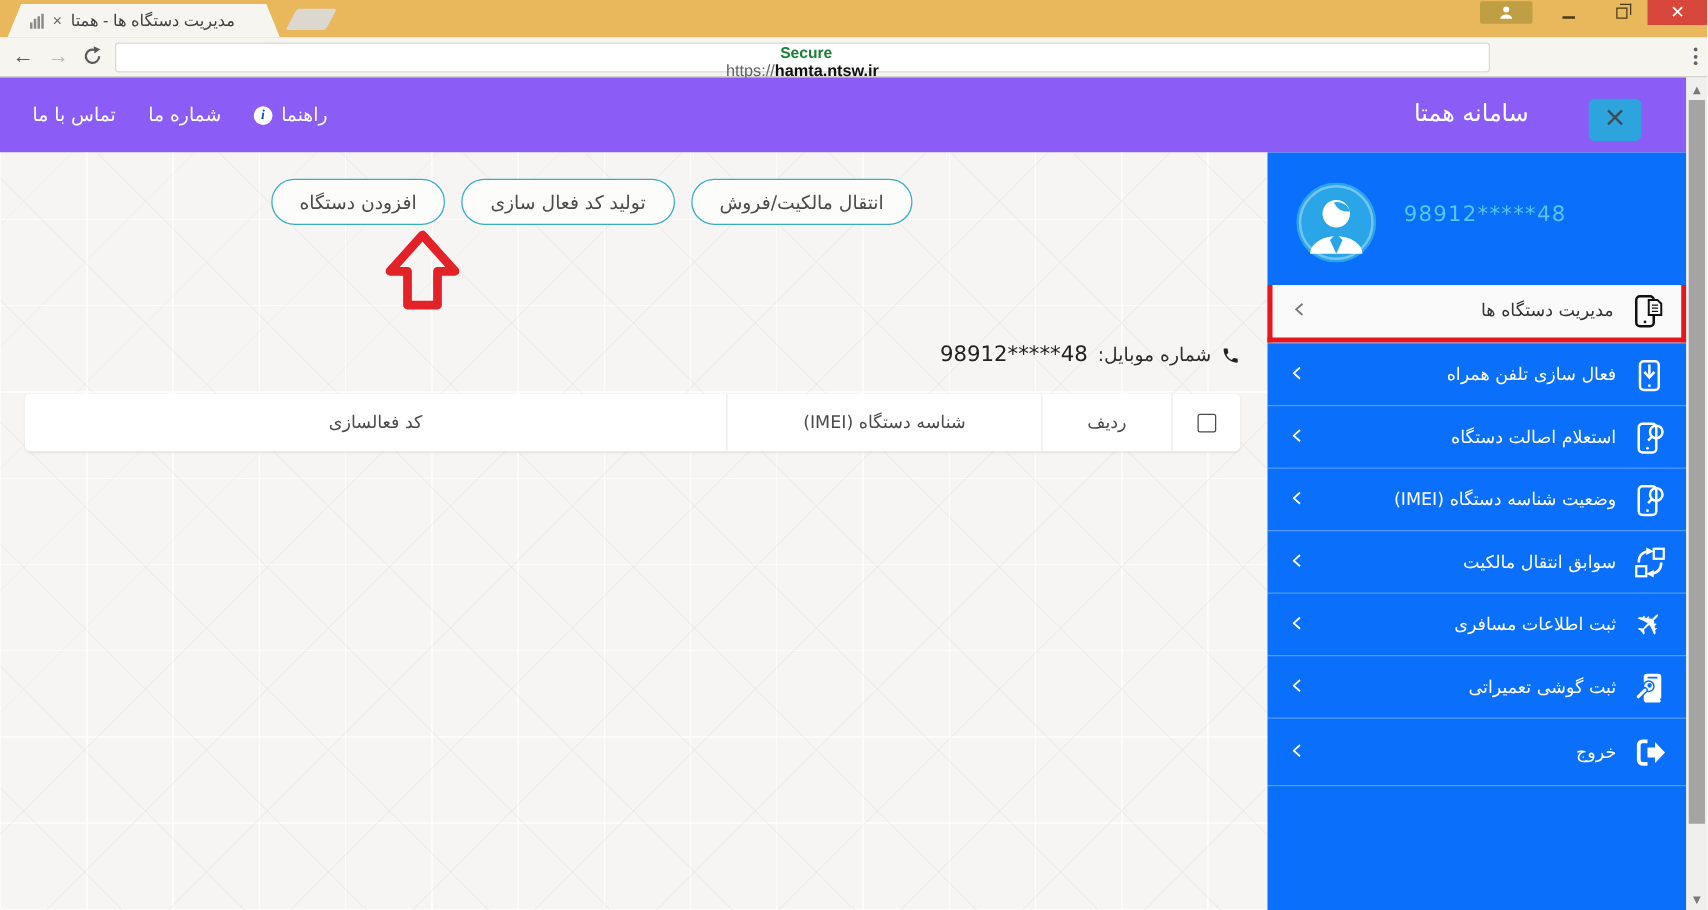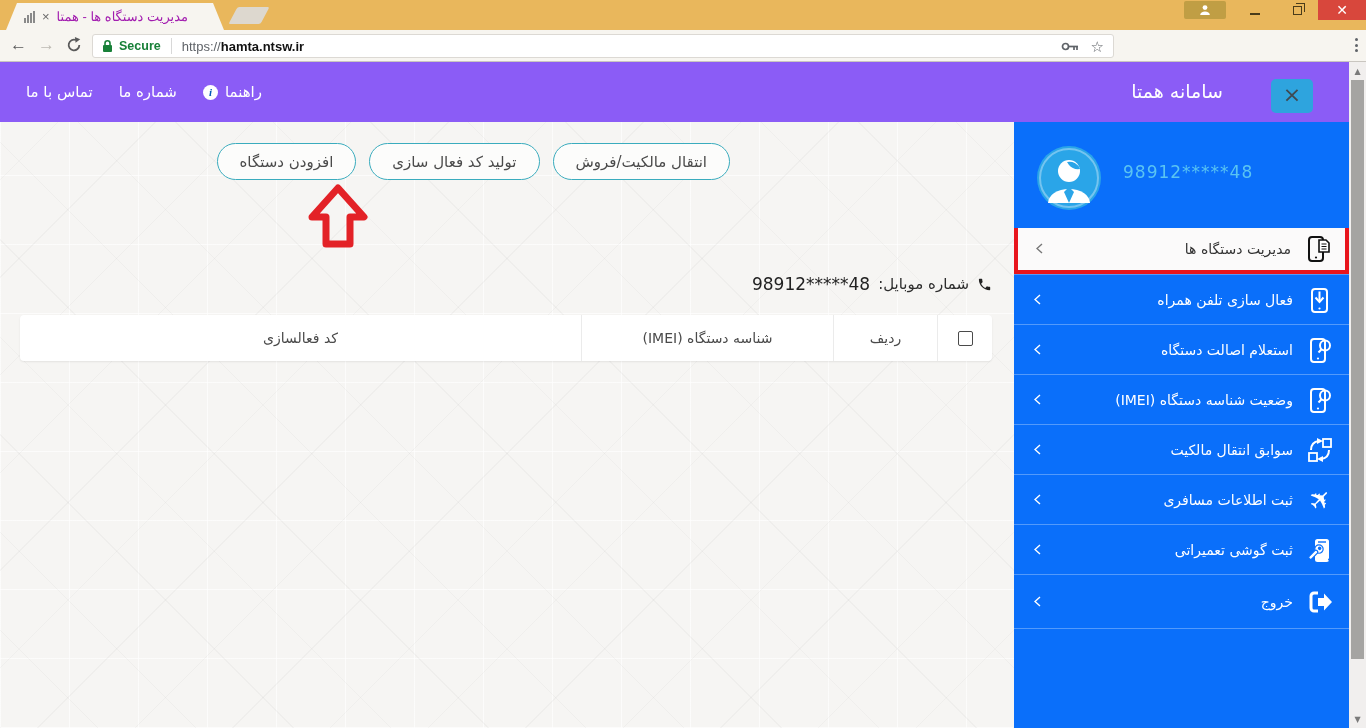--- a/index.html
+++ b/index.html
@@ -7,36 +7,36 @@
   .screen { position:relative; width:1366px; height:728px; overflow:hidden; background:#f6f5f3; }
 
   
   .titlebar { position:absolute; left:0; top:0; width:1366px; height:30px; background:#e9b75c; }
   .tab { position:absolute; left:6px; top:3px; width:218px; height:27px; background:#f7f5f0;
          clip-path:polygon(0 100%, 11px 0, calc(100% - 11px) 0, 100% 100%);
          display:flex; align-items:center; gap:7px; padding:0 18px; font-family:"Liberation Sans",sans-serif; }
   .favicon { display:flex; align-items:flex-end; gap:1px; height:12px; }
   .favicon i { display:block; width:2px; background:#8a8a8a; }
   .tab-close { color:#6a6a6a; font-size:13px; line-height:1; cursor:default; }
-  .tab-title { font-size:13px; color:#a21caf; white-space:nowrap; overflow:hidden; }
+  .tab-title { font-size:13px; color:#404040; white-space:nowrap; overflow:hidden; }
   .newtab { position:absolute; left:233px; top:7px; width:32px; height:17px; background:#ddd8cf;
             transform:skewX(-28deg); border-radius:2px; }
   .winctl { position:absolute; right:0; top:0; height:20px; display:flex; align-items:stretch; }
   .winbtn { width:42px; display:flex; align-items:center; justify-content:center; }
   .profile-btn { background:#c09e44; margin-right:8px; border-radius:2px; height:18px; margin-top:1px; }
   .minimize-glyph { width:10px; height:2px; background:#4a3c1a; margin-top:7px; }
   .restore-glyph { position:relative; width:9px; height:9px; border:1.5px solid #4a3c1a; background:transparent; }
   .restore-glyph::before { content:''; position:absolute; left:2px; top:-4px; width:8px; height:8px;
      border:1.5px solid #4a3c1a; border-left:none; border-bottom:none; }
   .close-btn { width:48px; background:#d8473c; color:#fff; font-size:14px; }
   .toolbar { position:absolute; left:0; top:30px; width:1366px; height:32px; background:#f7f5f0;
              border-bottom:1px solid #c9c6c0; font-family:"Liberation Sans",sans-serif; }
   .navbtn { position:absolute; top:5px; font-size:17px; color:#5a5a5a; }
-  .omnibox { position:absolute; left:92px; top:4px; width:1022px; height:24px; background:#fff;
-             border:1px solid #dcd9d4; border-radius:3px; display:flex; align-items:center; padding:0 9px; }
+  .omnibox { position:absolute; left:92px; top:4px; width:1100px; height:24px; background:#fff;
+             border:1px solid #dcd9d4; border-radius:3px; display:flex; align-items:center; padding:0 9px;flex-direction:column; }
   .secure { color:#188038; font-size:12.5px; font-weight:bold; margin-left:6px; }
   .omnisep { width:1px; height:16px; background:#d8d8d8; margin:0 10px; }
   .url { font-size:13px; color:#202124; }
   .url .scheme { color:#5f6368; }
   .omni-right { margin-left:auto; display:flex; align-items:center; gap:12px; }
   .star { color:#5f6368; font-size:15px; line-height:1; }
   .menu-dots { position:absolute; right:8px; top:8px; display:flex; flex-direction:column; gap:2.5px; }
   .menu-dots i { width:3px; height:3px; border-radius:50%; background:#5f6368; }
 
   

